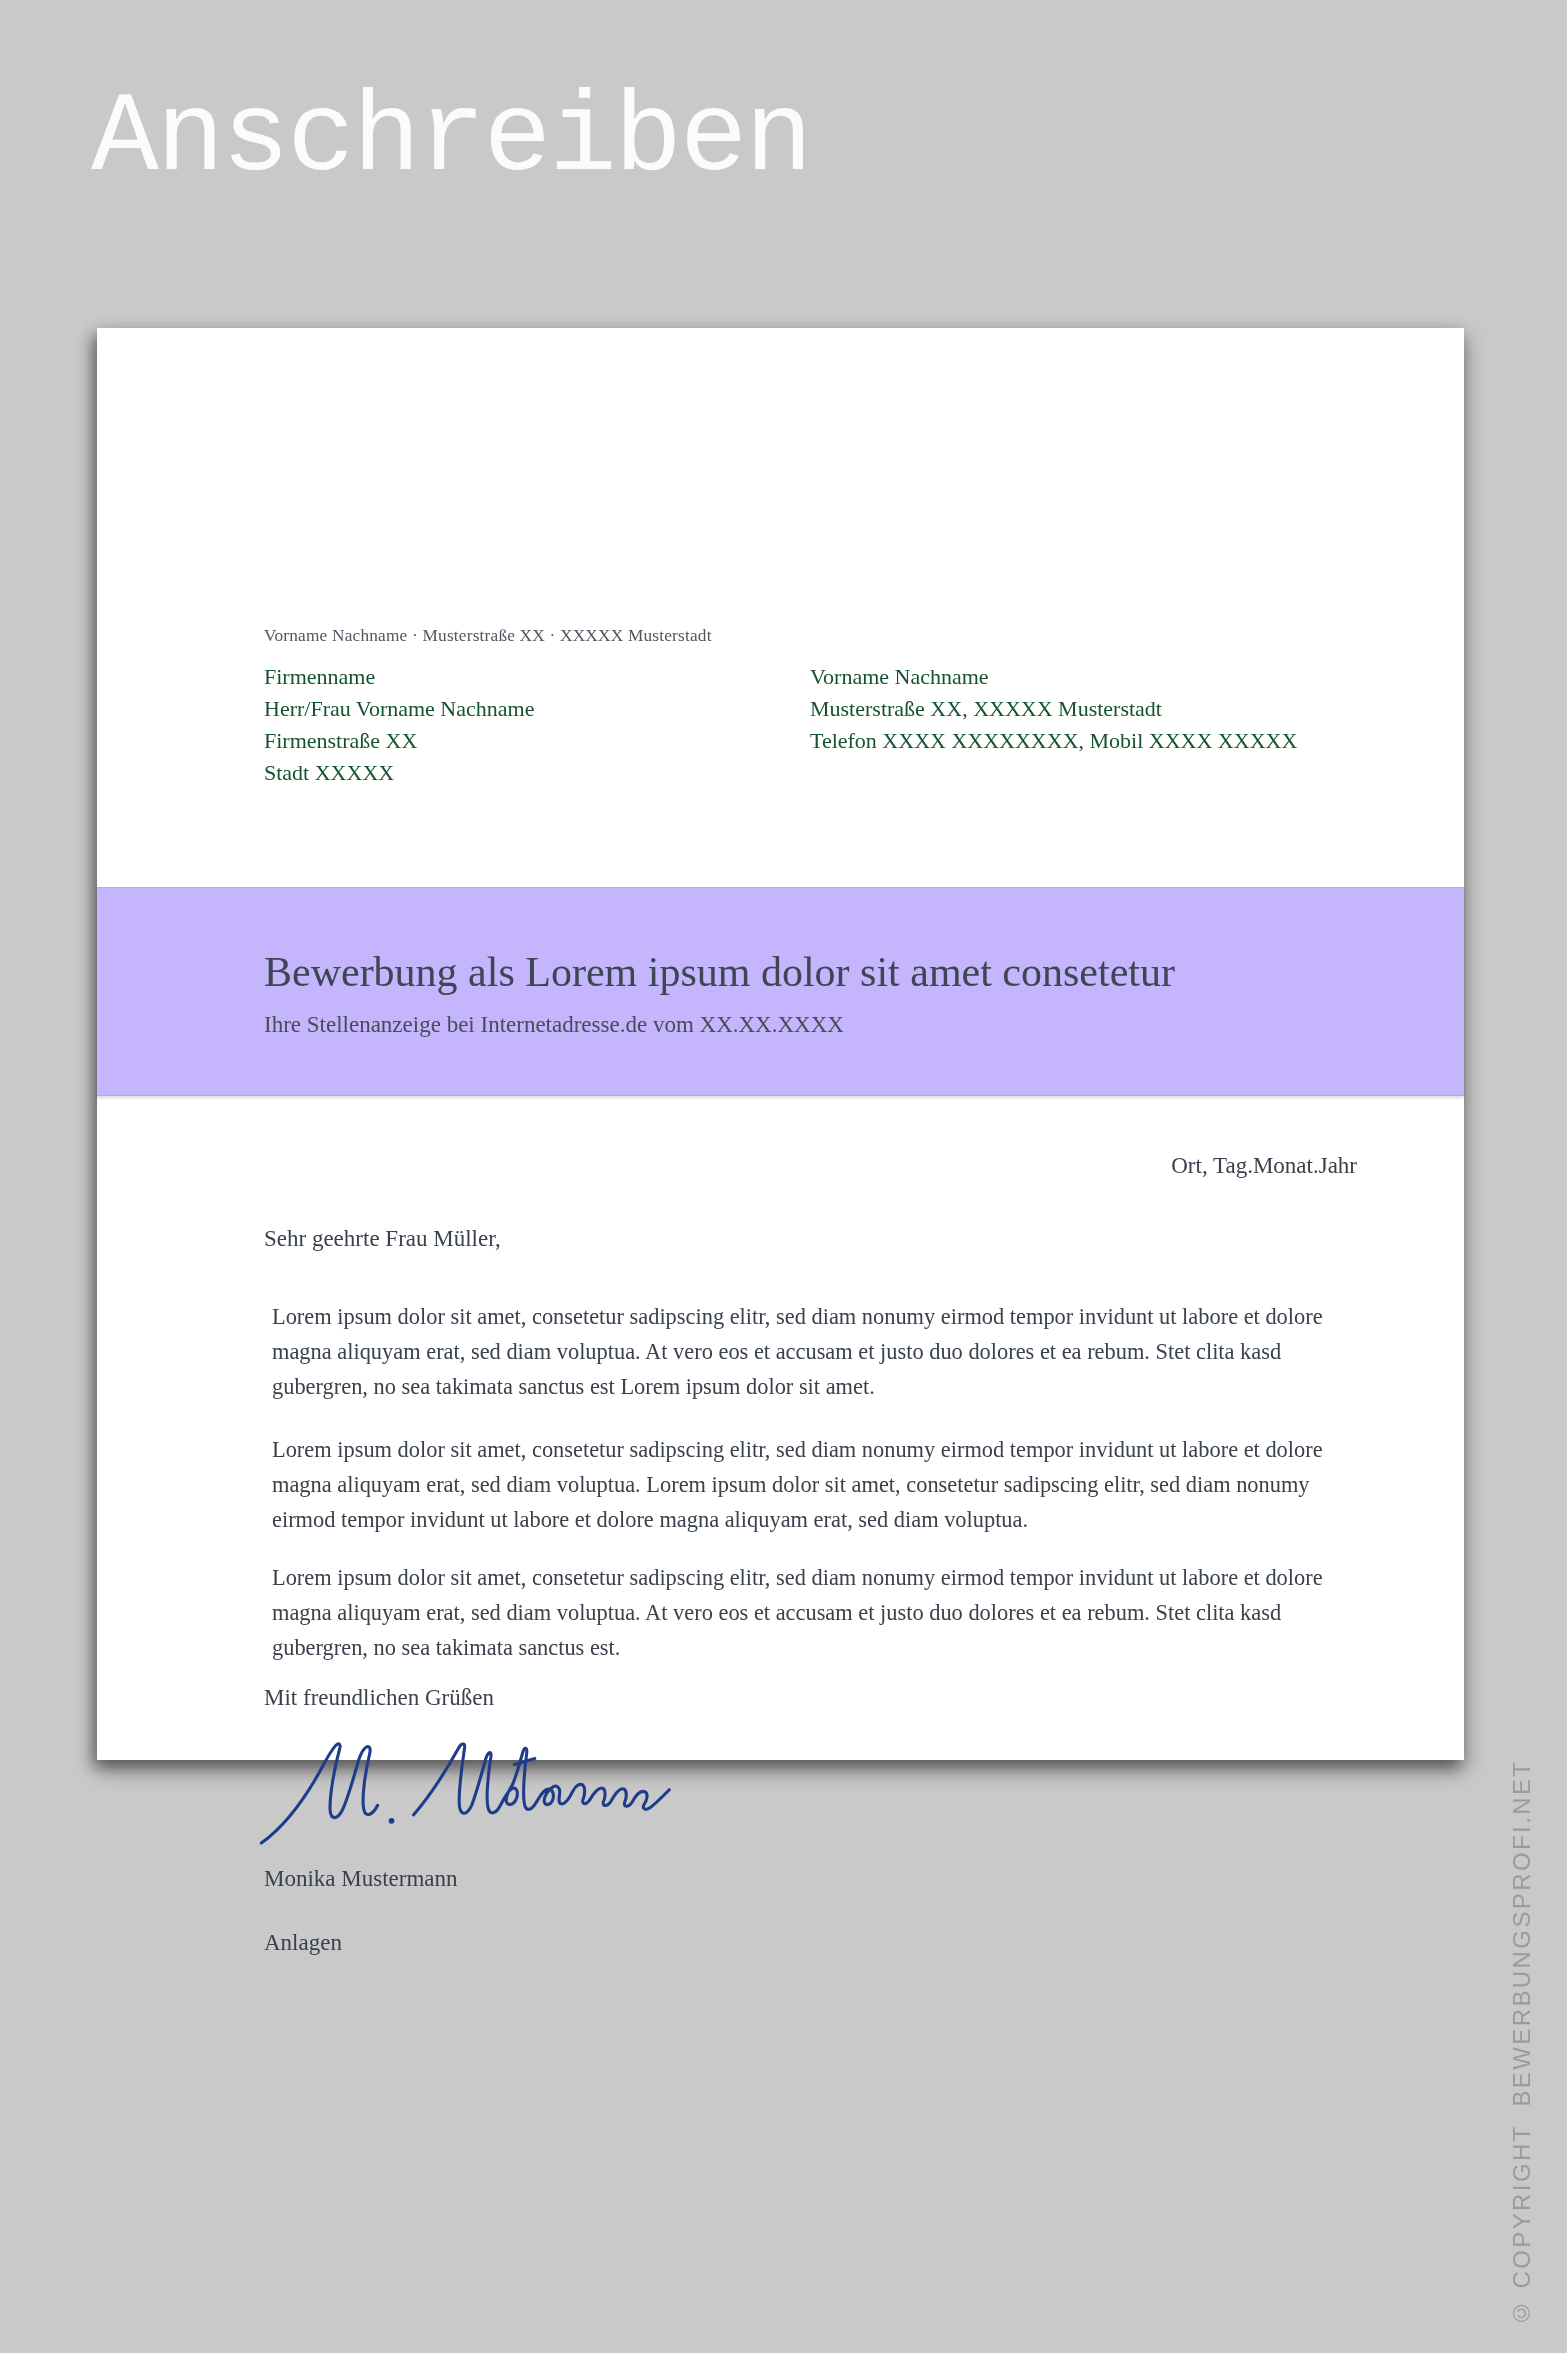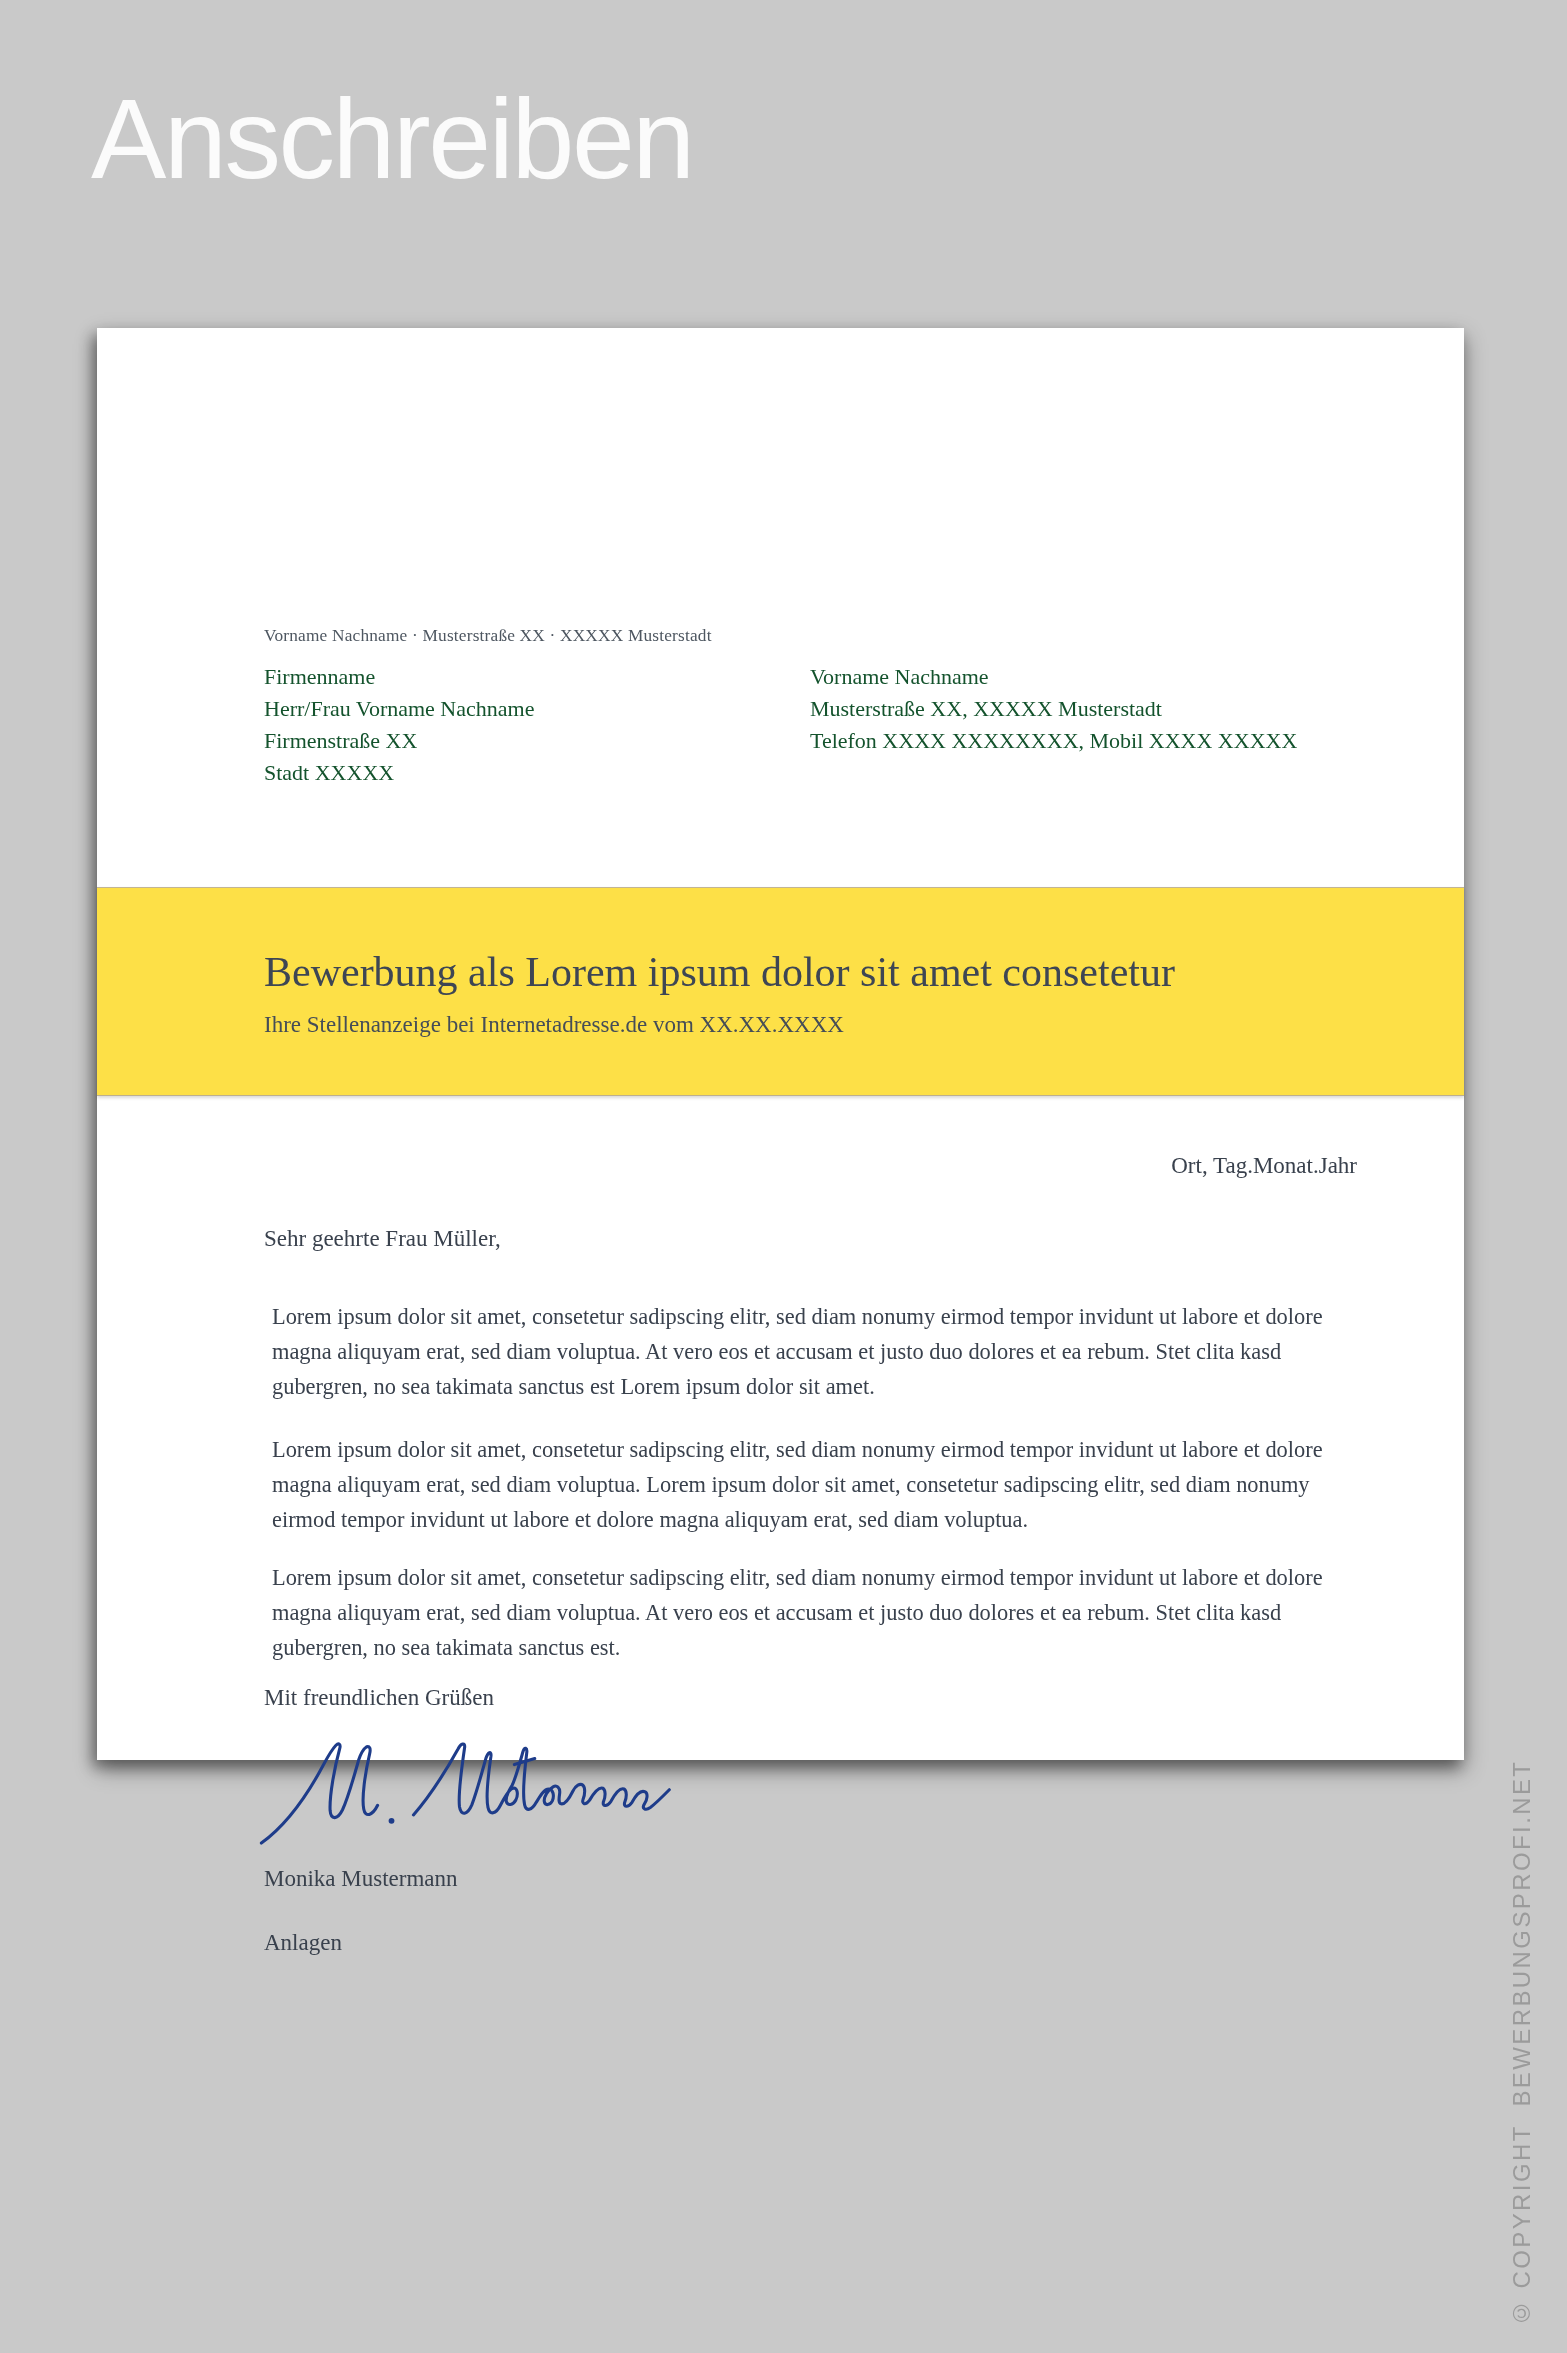--- a/index.html
+++ b/index.html
@@ -2,37 +2,37 @@
 <html style="font-size:12.6px"><head>
 <meta charset="utf-8">
 <style>
   html,body{margin:0;padding:0;background:#c9c9c9;}
   .stage{
     position:relative;width:1568px;height:2354px;background:#c9c9c9;overflow:hidden;
     font-family:"Liberation Serif","DejaVu Serif",serif;
   }
   .main-title{
     position:absolute;left:91px;top:83px;
-    font-family:Liberation Sans, sans-serif;
+    font-family:Liberation Mono, monospace;
     font-weight:200;font-size:113px;line-height:1;letter-spacing:-2.4px;
     color:#fbfbfb;
   }
   .page{
     position:absolute;left:97px;top:328px;width:1367px;height:1432px;background:#ffffff;
     box-shadow:-5.5px 7px 12.6px rgba(0,0,0,0.30), 0 9.4px 20.4px rgba(0,0,0,0.42);
   }
   .sender-line{
     position:absolute;left:167px;top:298px;
     font-size:17.3px;color:#4e5761;letter-spacing:0.2px;
   }
   .addr{position:absolute;top:333px;font-size:22px;line-height:32px;color:#14532d;}
   .addr.left{left:167px;}
   .addr.right{left:713px;}
   .banner{
-    position:absolute;left:0;top:559px;width:100%;height:209px;background:#fde047;
+    position:absolute;left:0;top:559px;width:100%;height:209px;background:#c4b5fd;
     border-top:1.6px solid #c2b594;border-bottom:1.6px solid #bdb08f;box-sizing:border-box;
     box-shadow:0 1.6px 3.1px rgba(0,0,0,0.15);
   }
   .banner-title{position:absolute;left:167px;top:60px;font-size:42px;color:#3e4654;white-space:nowrap;}
   .banner-subtitle{position:absolute;left:167px;top:124px;font-size:23px;color:#454d57;white-space:nowrap;}
   .date-line{position:absolute;right:107px;top:825px;font-size:23px;color:#39414d;}
   .greeting{position:absolute;left:167px;top:898px;font-size:23px;color:#39414d;}
   .para{position:absolute;left:167px;width:1102px;font-size:22.4px;line-height:35px;color:#39414d;margin:8px;}
   .p1{top:963px}.p2{top:1096px}.p3{top:1224px}
   .closing{position:absolute;left:167px;top:1357px;font-size:23px;color:#39414d;}

